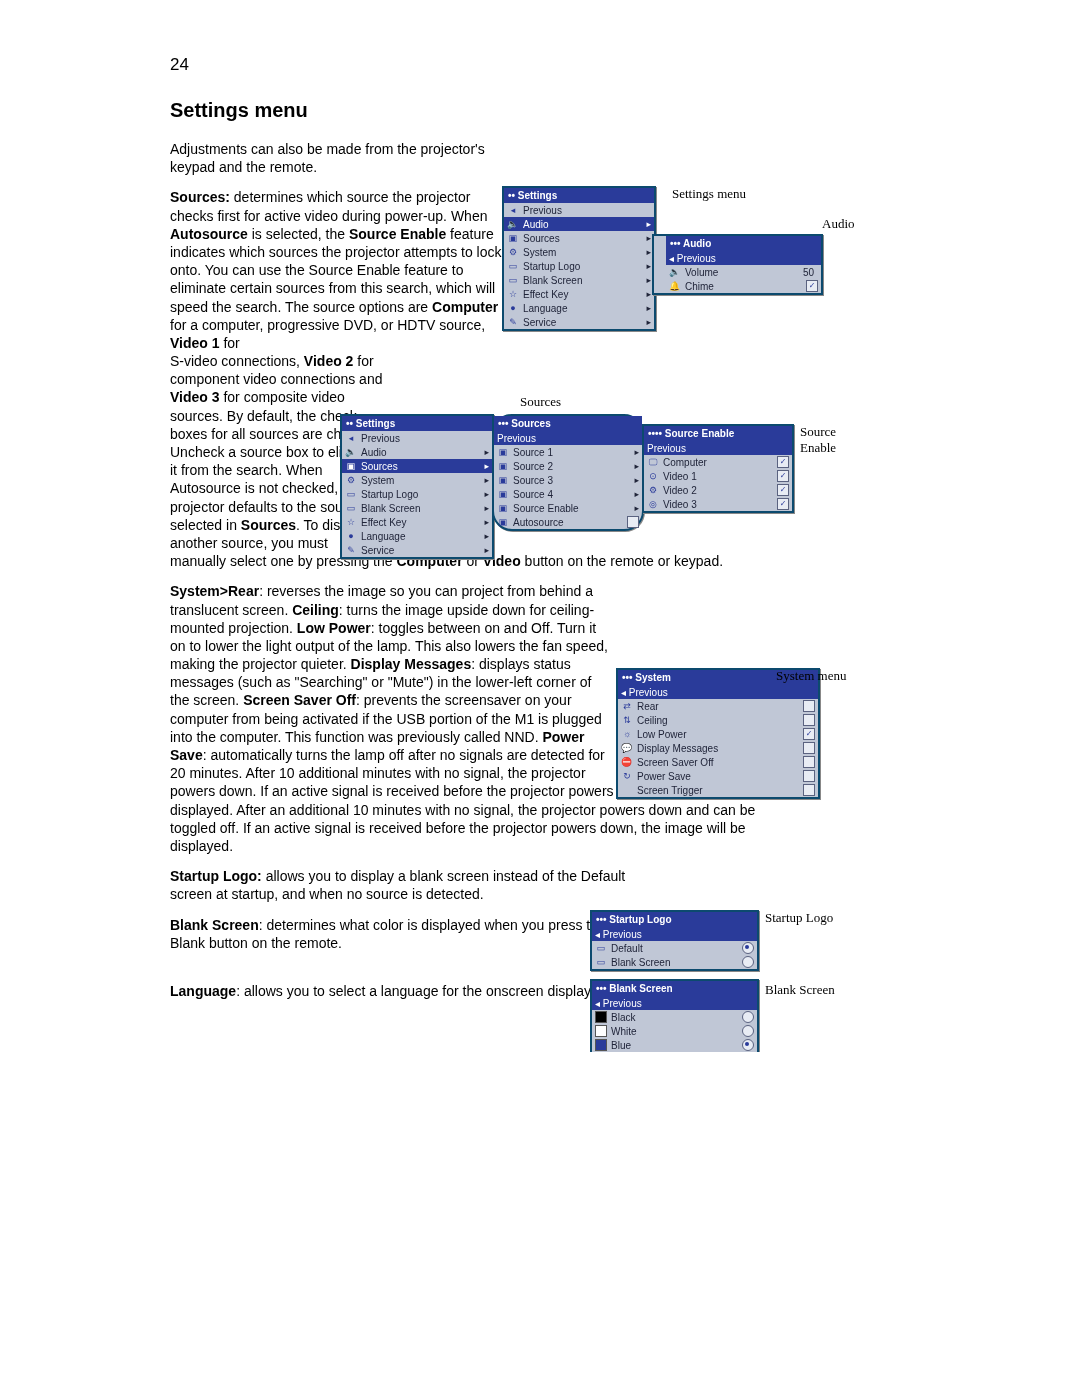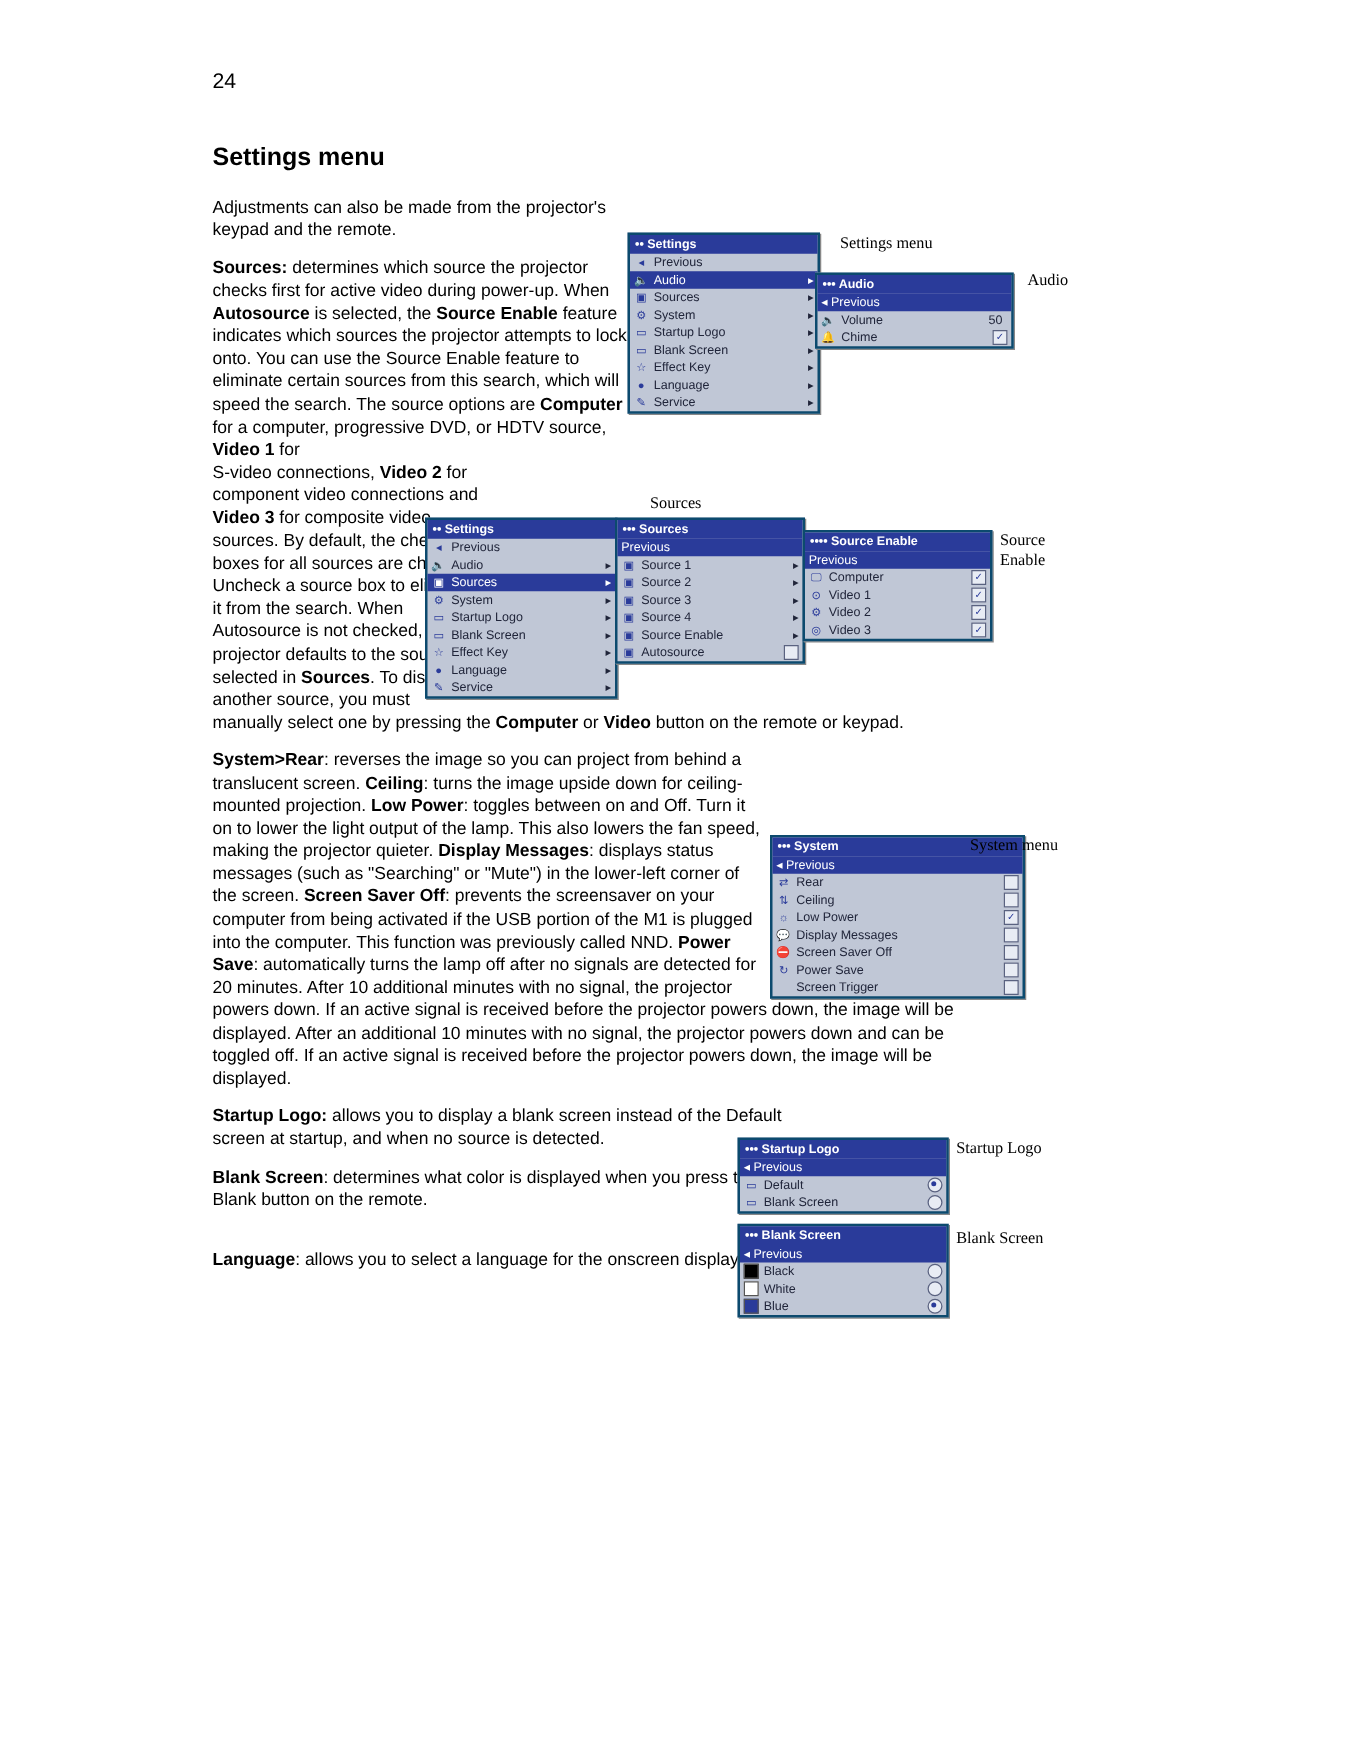--- a/index.html
+++ b/index.html
@@ -11,21 +11,21 @@
     width: 1080px;
   }
   .page {
     padding: 55px 85px 40px 170px;
     width: 820px;
     box-sizing: content-box;
     position: relative;
   }
   .pgnum {
     font-size: 17px;
-    margin-bottom: 40px;
+    margin-bottom: 24px;
   }
   h1.title {
     font-size: 20px;
     font-weight: bold;
     margin: 0 0 18px 0;
   }
   p {
     font-size: 14px;
     line-height: 1.3;
     margin: 0 0 12px 0;
@@ -84,28 +84,28 @@
     font-size: 13px;
     color: #000;
   }
 
   .block { position: relative; }
 
   
   .cluster1 { position:absolute; left:502px; top:186px; width:410px; }
   .cluster1 .settings { position:absolute; left:0; top:0; width:150px; }
   .cluster1 .cap1 { position:absolute; left:170px; top:0; }
-  .cluster1 .audio { position:absolute; left:150px; top:32px; width:155px; }
+  .cluster1 .audio { position:absolute; left:150px; top:48px; width:155px;padding-left:12px; }
   .cluster1 .cap2 { position:absolute; left:320px; top:30px; }
 
   
   .cluster2 { position:absolute; left:340px; top:394px; width:580px; }
   .cluster2 .captop { position:absolute; left:180px; top:0; }
   .cluster2 .settings { position:absolute; left:0; top:20px; width:150px; }
-  .cluster2 .sources { position:absolute; left:152px; top:20px; width:148px; }
+  .cluster2 .sources { position:absolute; left:152px; top:20px; width:148px;border-radius:20px; }
   .cluster2 .enable  { position:absolute; left:302px; top:30px; width:148px; }
   .cluster2 .cap2 { position:absolute; left:460px; top:30px; }
 
   
   .cluster3 { position:absolute; left:568px; top:668px; width:340px;padding-left:48px; }
   .cluster3 .system { width:200px; }
   .cluster3 .cap { position:absolute; left:208px; top:0; }
 
   
   .cluster4 { position:absolute; left:590px; top:910px; width:320px; }

